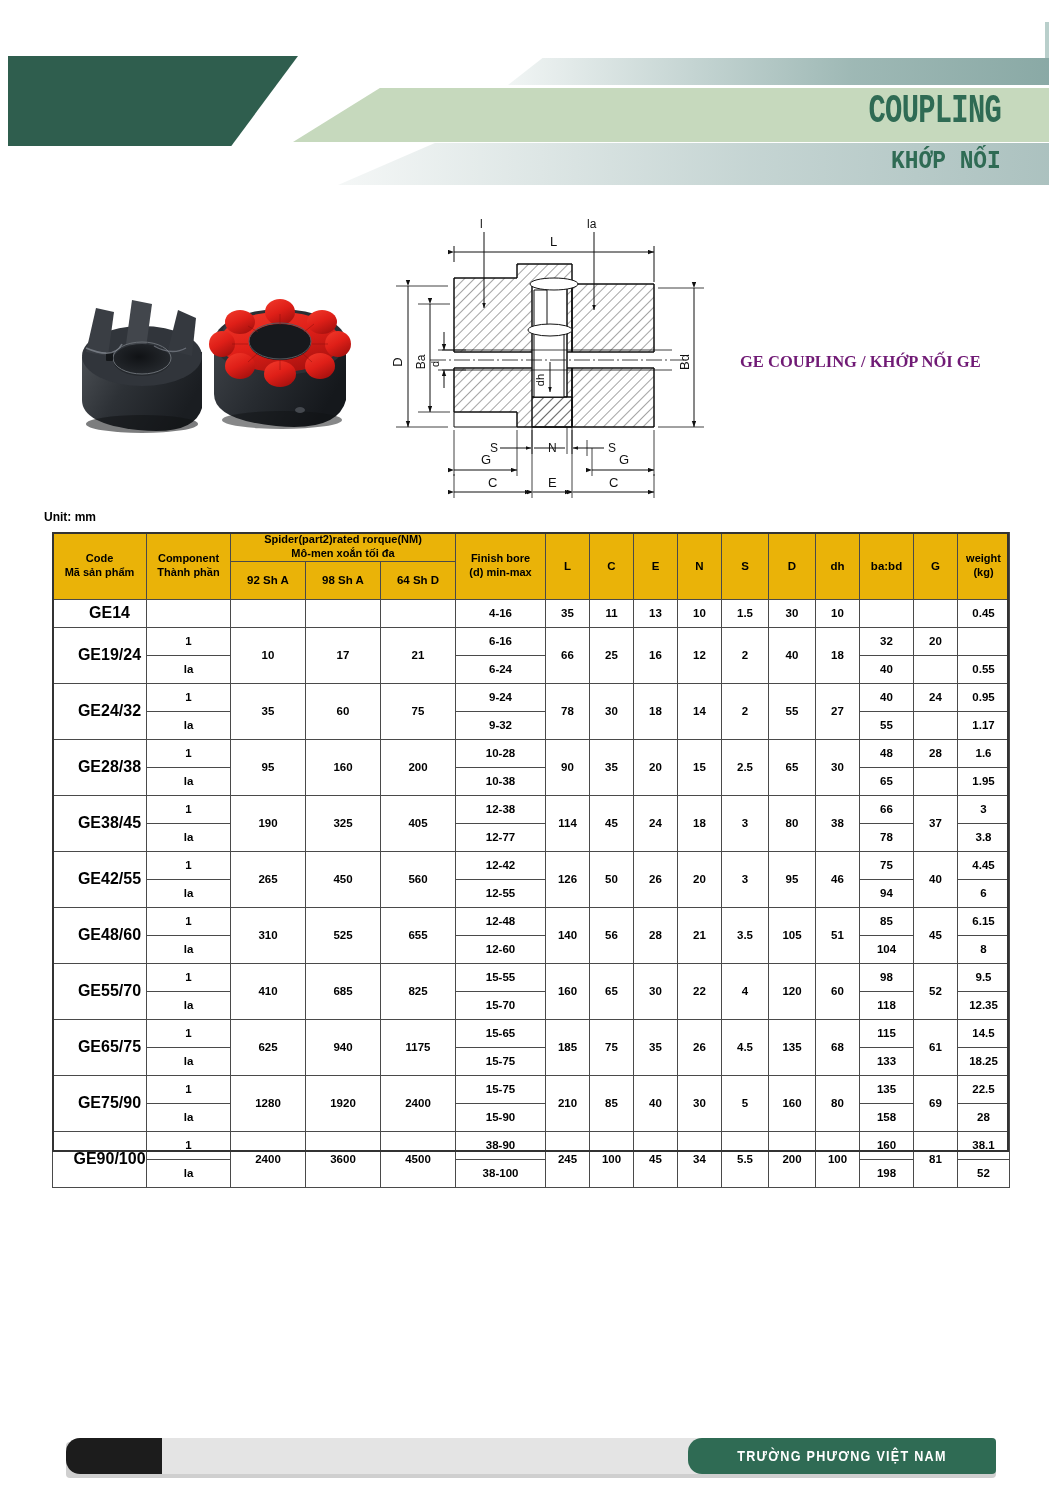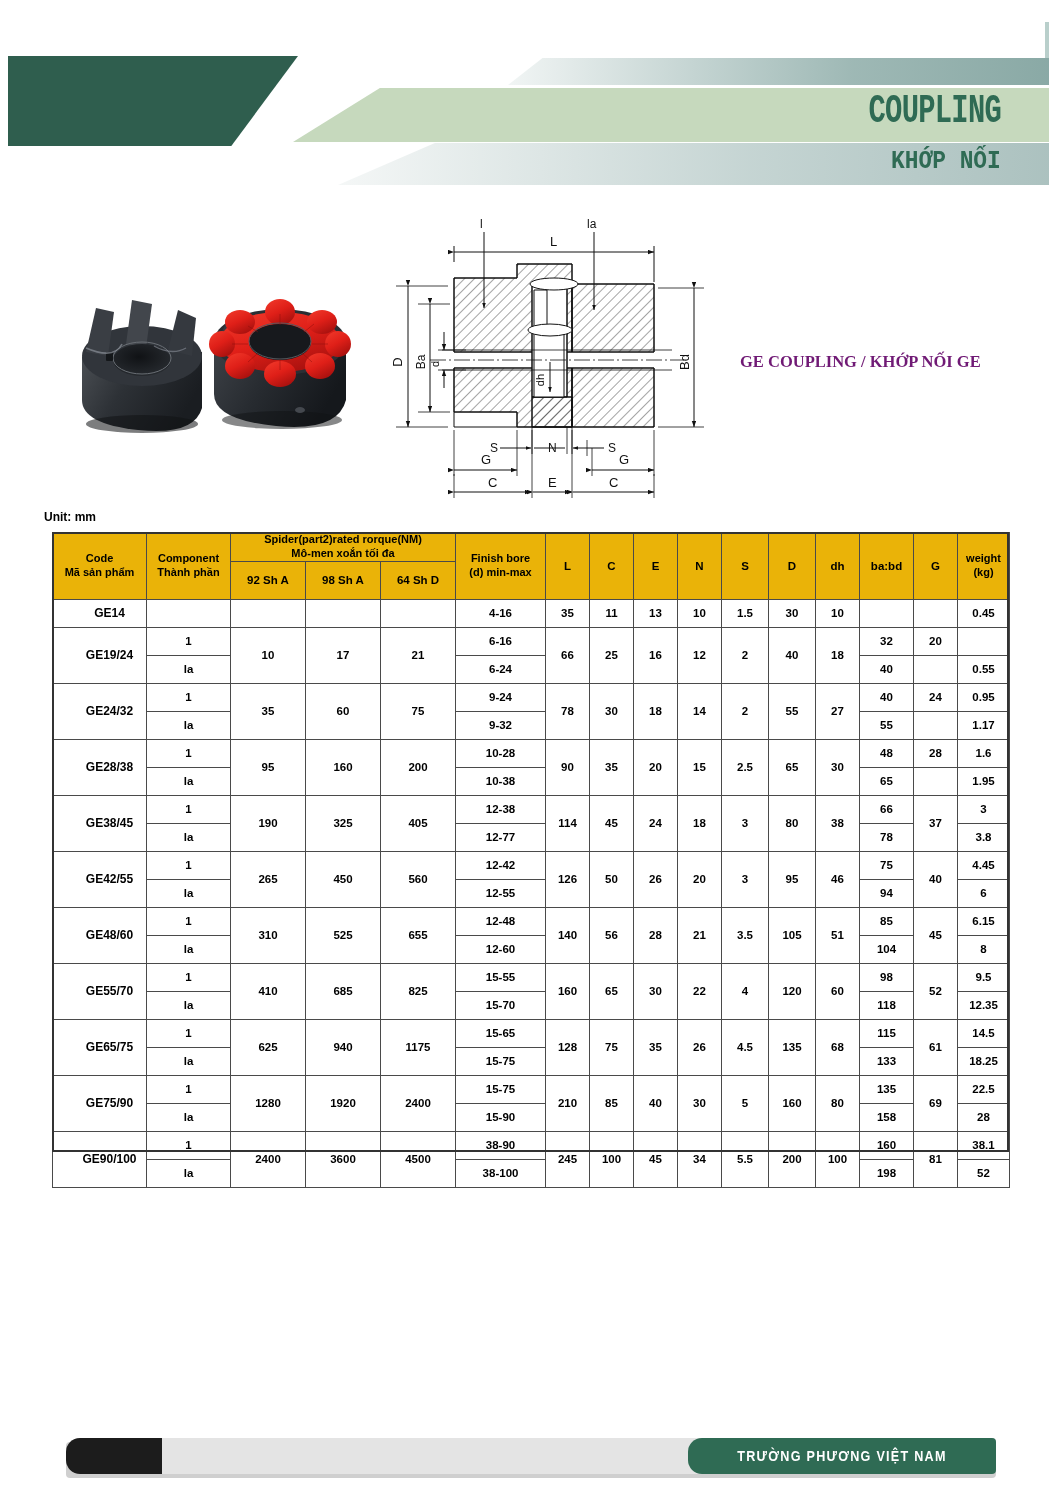--- a/index.html
+++ b/index.html
@@ -74,21 +74,21 @@
   table.spec { border-collapse: collapse; width: 957px; table-layout: fixed; }
   table.spec th, table.spec td {
     border: 1px solid #4a4a4a;
     text-align: center; vertical-align: middle;
     font-size: 11.5px; font-weight: bold; color: #000;
     padding: 0; height: 28px;
   }
   table.spec thead th { background: #eab308; }
   table.spec thead th.hgrp { font-size: 11px; line-height: 1.25; }
   table.spec thead th.sub { height: 38px; }
-  table.spec td.code { font-size: 12px; padding-left: 20px; }
+  table.spec td.code { font-size: 16px; padding-left: 20px; }
   table.spec td.comp { height: 28px; }
   .outer-border { position: absolute; left: 52px; top: 532px; width: 957px; height: 620px; border: 2px solid #333; pointer-events: none; }
 
   
   .footer { position: absolute; left: 0; bottom: 0; width: 1061px; height: 110px; }
   .foot-shadow {
     position: absolute; left: 66px; top: 52px; width: 930px; height: 36px;
     background: #cfcfcf; border-radius: 4px;
   }
   .foot-gray {
@@ -583,21 +583,21 @@
           <td>118</td>
           <td>12.35</td>
         </tr>
         <tr>
           <td rowspan="2" class="code">GE65/75</td>
           <td class="comp">1</td>
           <td rowspan="2">625</td>
           <td rowspan="2">940</td>
           <td rowspan="2">1175</td>
           <td>15-65</td>
-          <td rowspan="2">128</td>
+          <td rowspan="2">185</td>
           <td rowspan="2">75</td>
           <td rowspan="2">35</td>
           <td rowspan="2">26</td>
           <td rowspan="2">4.5</td>
           <td rowspan="2">135</td>
           <td rowspan="2">68</td>
           <td>115</td>
           <td rowspan="2">61</td>
           <td>14.5</td>
         </tr>

